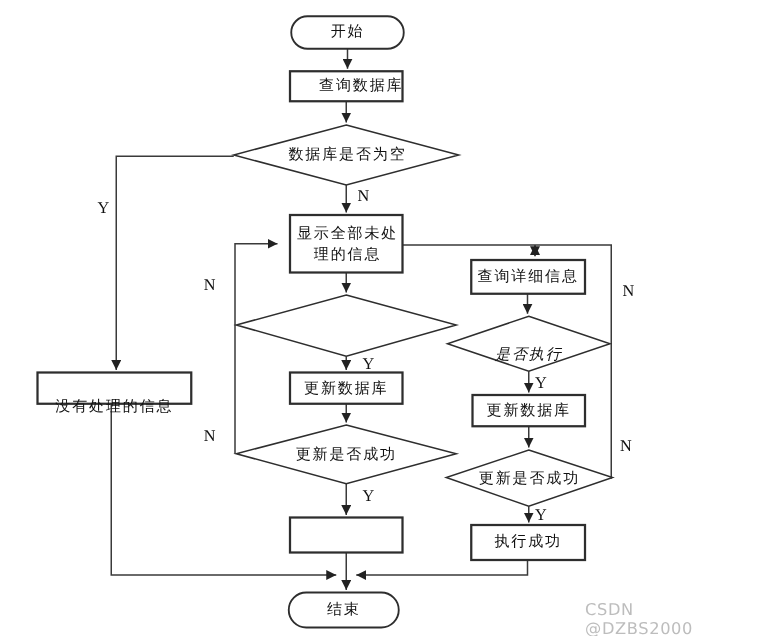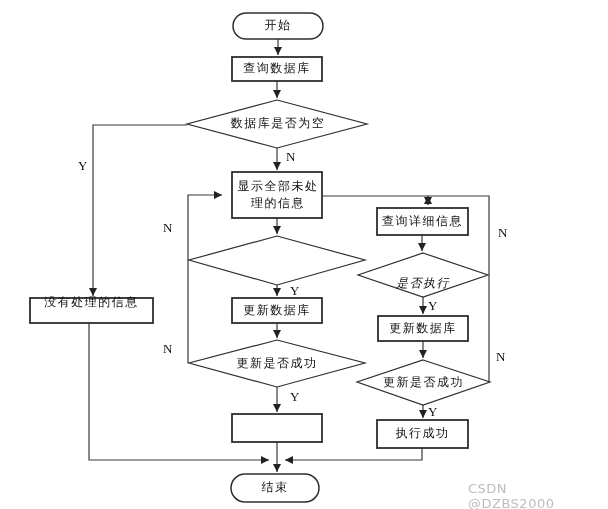--- a/index.html
+++ b/index.html
@@ -98,24 +98,24 @@
       <rect x="377" y="208" width="91" height="27" stroke="#2e2e2e" stroke-width="1.8"></rect>
       <polygon points="423,253 488,275 423,297 358,275" stroke="#2e2e2e" stroke-width="1.2"></polygon>
       <rect x="378" y="316" width="90" height="25" stroke="#2e2e2e" stroke-width="1.8"></rect>
       <polygon points="423,360 490,382 423,405 357,382" stroke="#2e2e2e" stroke-width="1.2"></polygon>
       <rect x="377" y="420" width="91" height="28" stroke="#2e2e2e" stroke-width="1.8"></rect>
       <rect x="231" y="474" width="88" height="28" rx="14" ry="14" stroke="#2e2e2e" stroke-width="1.5"></rect>
     </g>
   </svg>
 
   <div class="node-label" style="left:233px;top:13px;width:90px;height:26px;">开始</div>
-  <div class="node-label" style="left:232px;top:57px;width:90px;height:24px;">查询数据库</div>
+  <div class="node-label" style="left:244px;top:57px;width:90px;height:24px;">查询数据库</div>
   <div class="node-label" style="left:188px;top:100px;width:180px;height:48px;">数据库是否为空</div>
   <div class="node-label" style="left:236px;top:172px;width:84px;height:46px;">显示全部未处理的信息</div>
-  <div class="node-label" style="left:30px;top:290px;width:123px;height:25px;">没有处理的信息</div>
+  <div class="node-label" style="left:30px;top:313px;width:123px;height:25px;">没有处理的信息</div>
   <div class="node-label" style="left:232px;top:298px;width:90px;height:25px;">更新数据库</div>
   <div class="node-label" style="left:189px;top:340px;width:176px;height:47px;">更新是否成功</div>
   <div class="node-label" style="left:377px;top:208px;width:91px;height:27px;">查询详细信息</div>
   <div class="node-label" style="left:358px;top:262px;width:130px;height:44px;font-style:italic;">是否执行</div>
   <div class="node-label" style="left:378px;top:316px;width:90px;height:25px;">更新数据库</div>
   <div class="node-label" style="left:357px;top:360px;width:133px;height:45px;">更新是否成功</div>
   <div class="node-label" style="left:377px;top:420px;width:91px;height:28px;border-radius:14px;">执行成功</div>
   <div class="node-label" style="left:231px;top:474px;width:88px;height:28px;">结束</div>
 
   <div class="edge-label" style="left:286px;top:149px;">N</div>

